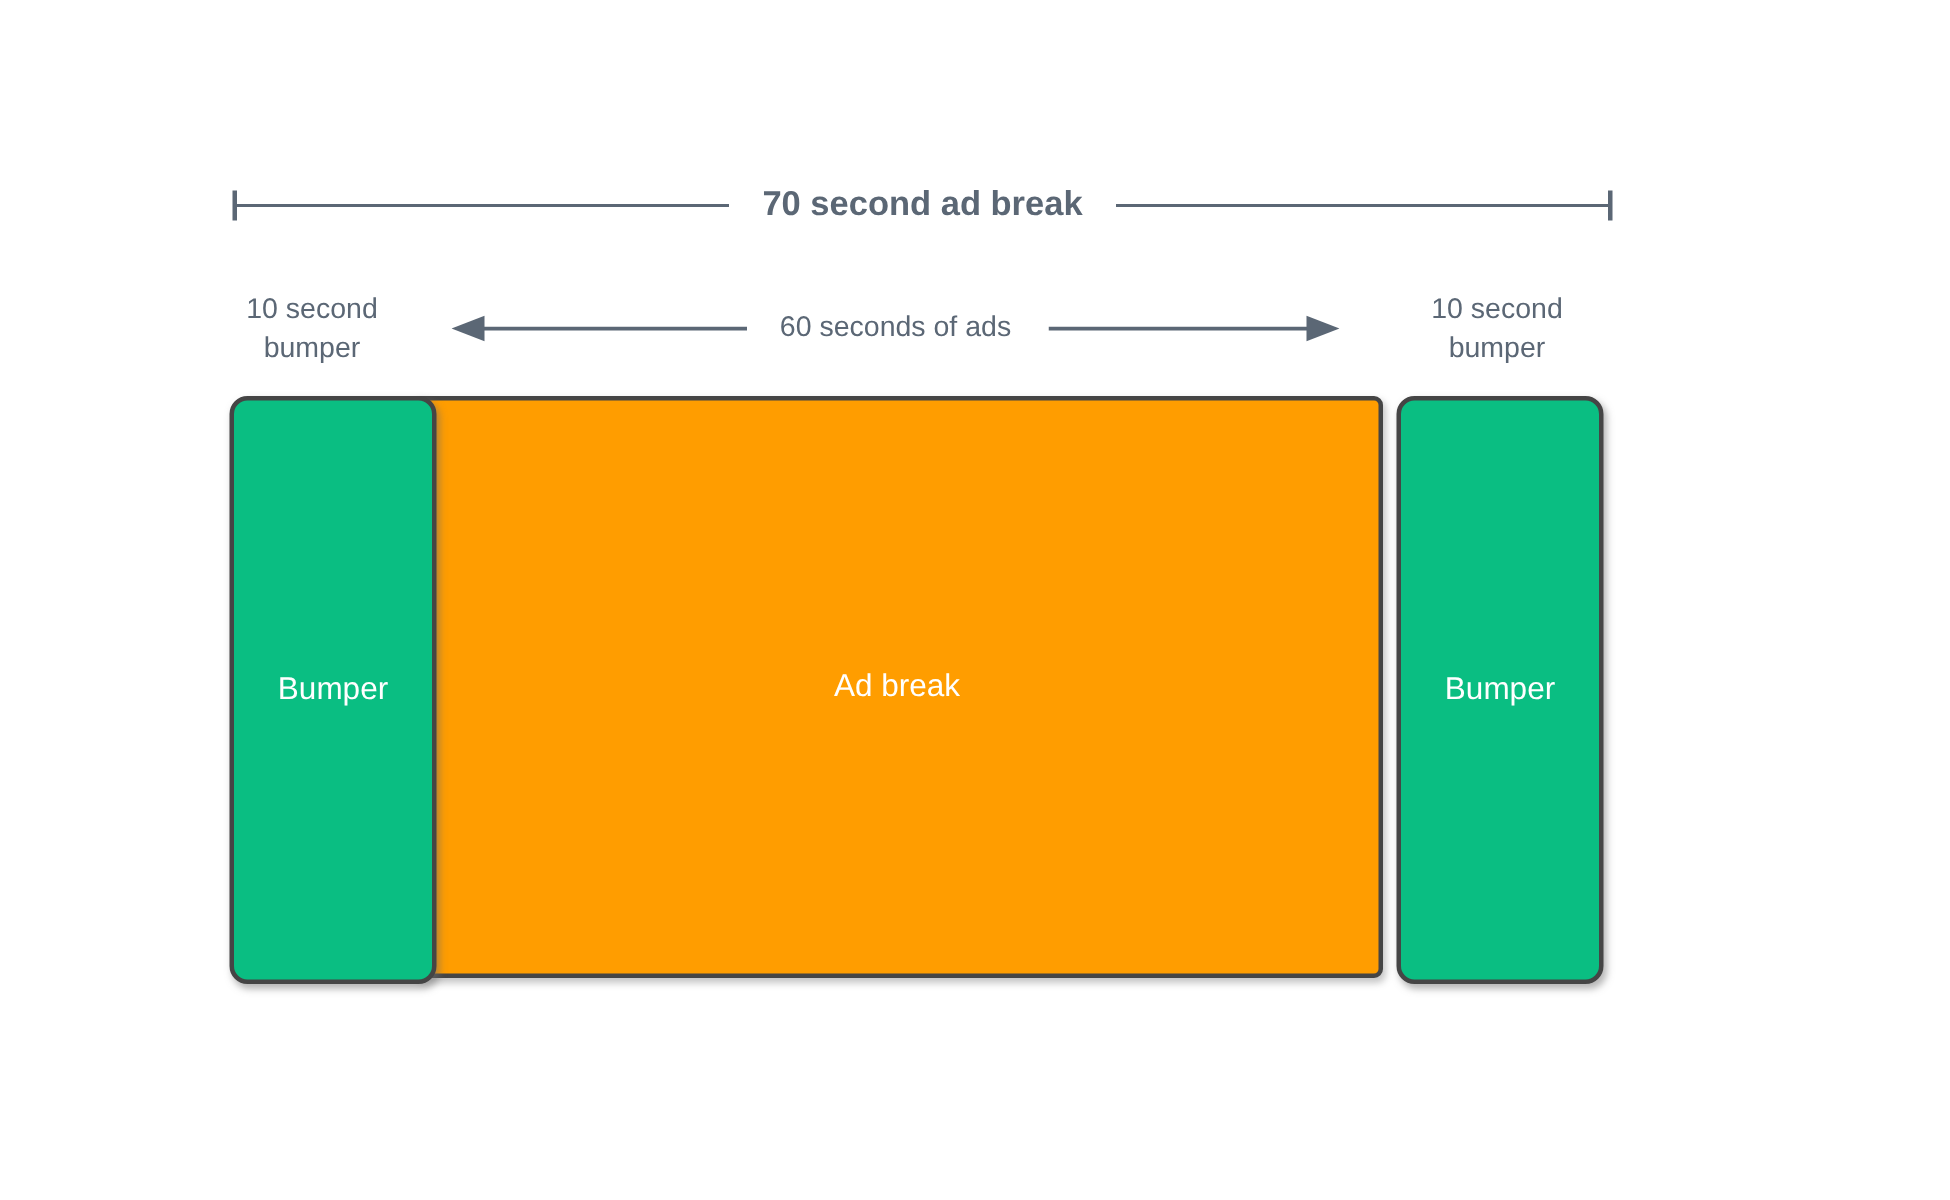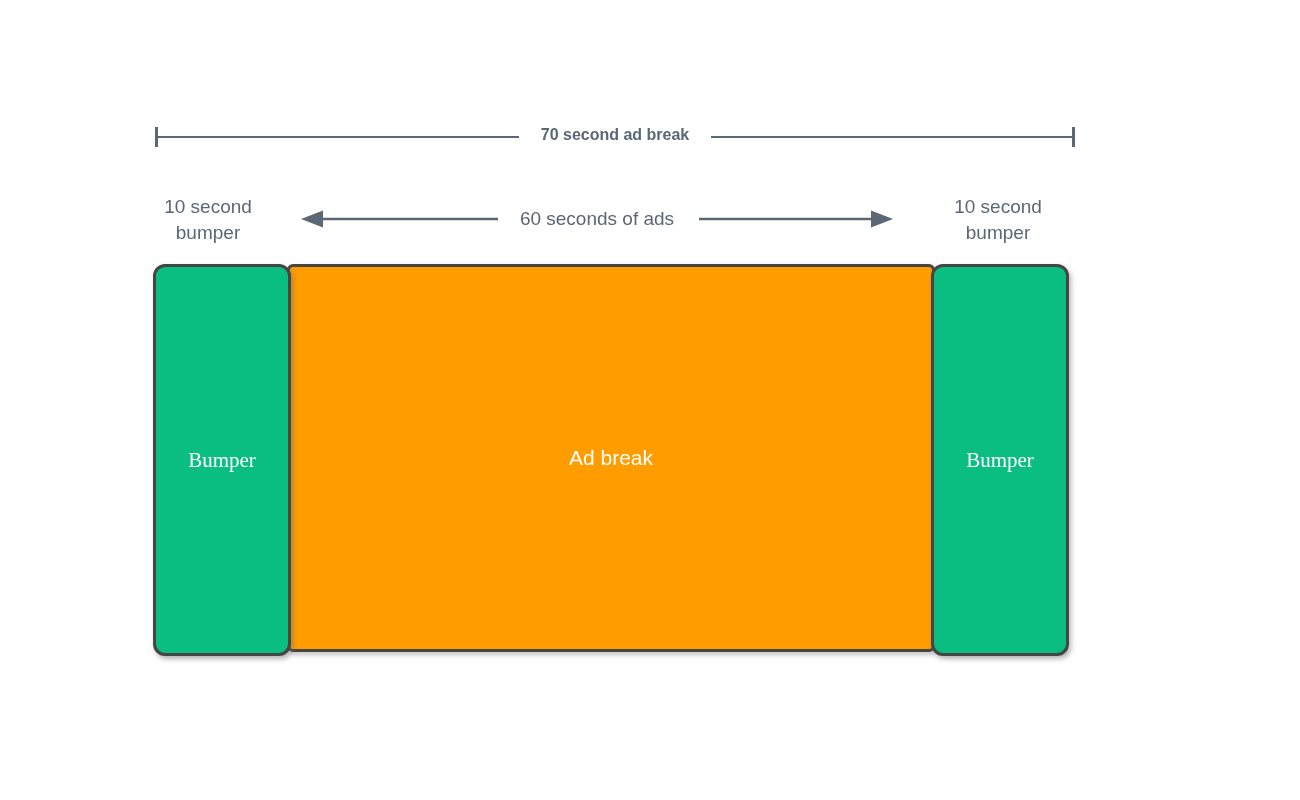--- a/index.html
+++ b/index.html
@@ -22,21 +22,21 @@
   }
   .measure-tick {
     width: 3px; height: 20px; background: #5b6775; flex: 0 0 auto;
   }
   .measure-seg {
     flex: 1 1 auto; height: 2.5px; background: #5b6775;
   }
   .measure-label {
     flex: 0 0 auto;
     padding: 0 22px;
-    font-size: 16px; font-weight: bold; color: #5b6775;
+    font-size: 23px; font-weight: bold; color: #5b6775;
     white-space: nowrap;
     transform: translateY(-2px);
   }
 
   
   .ann-label {
     position: absolute;
     font-size: 19px; line-height: 26px; color: #5b6775;
     text-align: center;
   }
@@ -48,33 +48,32 @@
   .arrow-right { left: 699px; top: 208px; }
 
   
   .block {
     position: absolute;
     display: flex; align-items: center; justify-content: center;
     color: #ffffff; font-size: 21px;
     border: 3px solid #454545;
   }
   .block-adbreak {
-    left: 287px; top: 264px; width: 648px; height: 388px;
+    left: 274px; top: 264px; width: 648px; height: 388px;
     background: #ff9d00;
     border-radius: 6px;
     z-index: 1;
     box-shadow: 2px 3px 5px rgba(110,110,110,0.40);
   }
   .block-bumper {
     width: 138px; height: 392px; top: 264px;
     background: #0abe82;
     border-radius: 12px;
     z-index: 2;
     box-shadow: 2px 3px 5px rgba(110,110,110,0.50);
-    font-family: Liberation Serif, serif;
   }
   .block-bumper.left  { left: 153px; }
   .block-bumper.right { left: 931px; }
 </style>
 </head>
 <body>
 
 <div class="canvas">
 
   <div class="measure-row">

